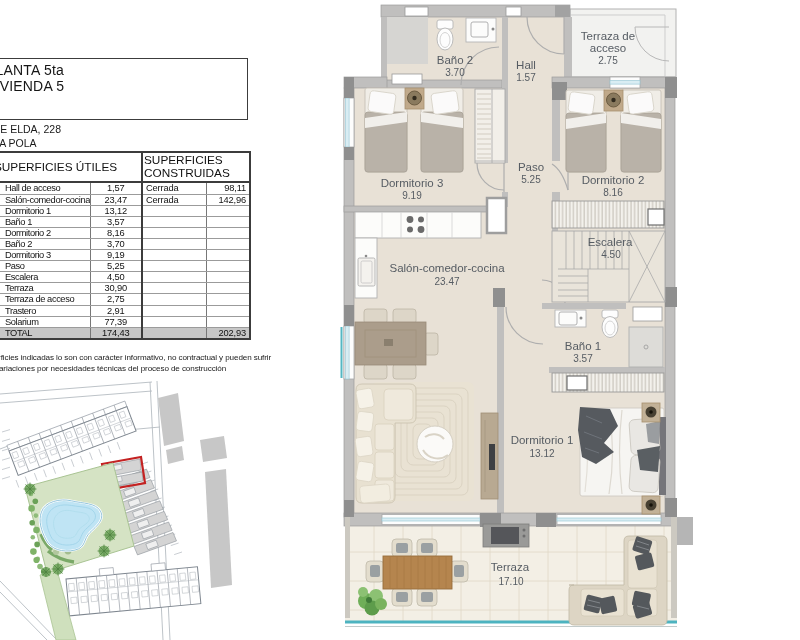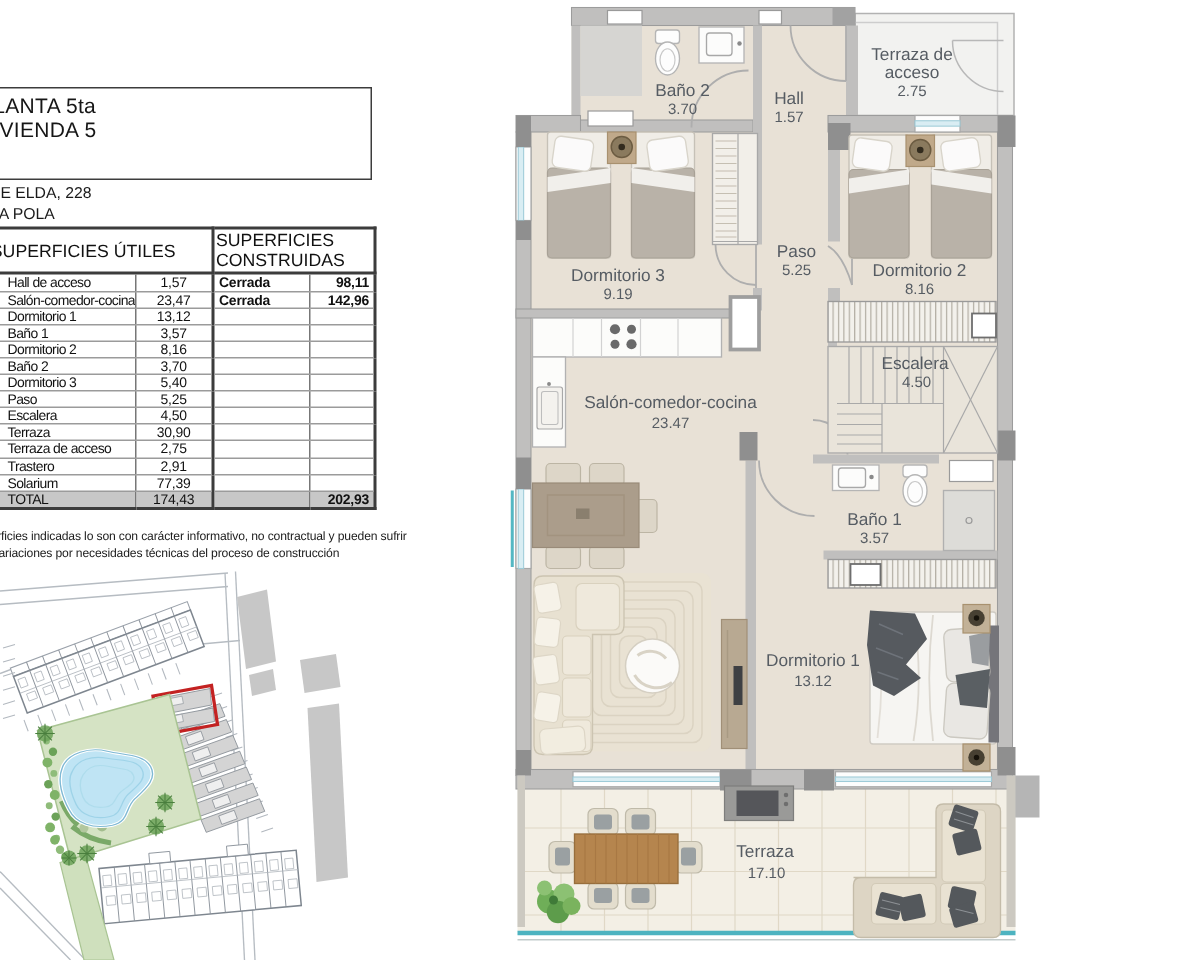--- a/index.html
+++ b/index.html
@@ -2,22 +2,22 @@
 <html><head>
 <meta charset="utf-8">
 <style>
   html,body{margin:0;padding:0;background:#ffffff;}
   #page{position:relative;width:800px;height:640px;overflow:hidden;background:#fff;
         font-family:"Liberation Sans", sans-serif;}
   .abs{position:absolute;}
   #tbody td{padding:0 3px;overflow:hidden;white-space:nowrap;}
   #tbody td.n{border-left:2px solid #3c3c3c;border-right:1px solid #777;border-bottom:1px solid #9b9b9b;padding:0 0 0 35px;letter-spacing:-0.4px;}
   #tbody td.v{text-align:center;border-right:2px solid #3c3c3c;border-bottom:1px solid #9b9b9b;}
-  #tbody td.n2{border-right:1px solid #777;border-bottom:1px solid #9b9b9b;font-weight:bold;}
-  #tbody td.v2{text-align:right;border-right:2px solid #3c3c3c;border-bottom:1px solid #9b9b9b;font-weight:bold;}
+  #tbody td.n2{border-right:1px solid #777;border-bottom:1px solid #9b9b9b;}
+  #tbody td.v2{text-align:right;border-right:2px solid #3c3c3c;border-bottom:1px solid #9b9b9b;}
   #tbody td.tot{border-bottom:2px solid #3c3c3c;border-top:1px solid #3c3c3c;}
 </style>
 </head>
 <body>
 <div id="page">
 
 <div class="abs" style="left:-40px;top:58px;width:286px;height:60px;border:1px solid #3c3c3c;background:#fff;"></div>
 
 <div class="abs" style="left:-14px;top:63px;font-size:14px;color:#161616;line-height:15.8px;letter-spacing:0.2px;">PLANTA 5ta<br>VIVIENDA 5</div>
 
@@ -79,21 +79,21 @@
             <td class="v2"></td>
           </tr>
   <tr style="height:11.1px;">
             <td class="n">Baño 2</td>
             <td class="v">3,70</td>
             <td class="n2"></td>
             <td class="v2"></td>
           </tr>
   <tr style="height:11.1px;">
             <td class="n">Dormitorio 3</td>
-            <td class="v">5,40</td>
+            <td class="v">9,19</td>
             <td class="n2"></td>
             <td class="v2"></td>
           </tr>
   <tr style="height:11.1px;">
             <td class="n">Paso</td>
             <td class="v">5,25</td>
             <td class="n2"></td>
             <td class="v2"></td>
           </tr>
   <tr style="height:11.1px;">

